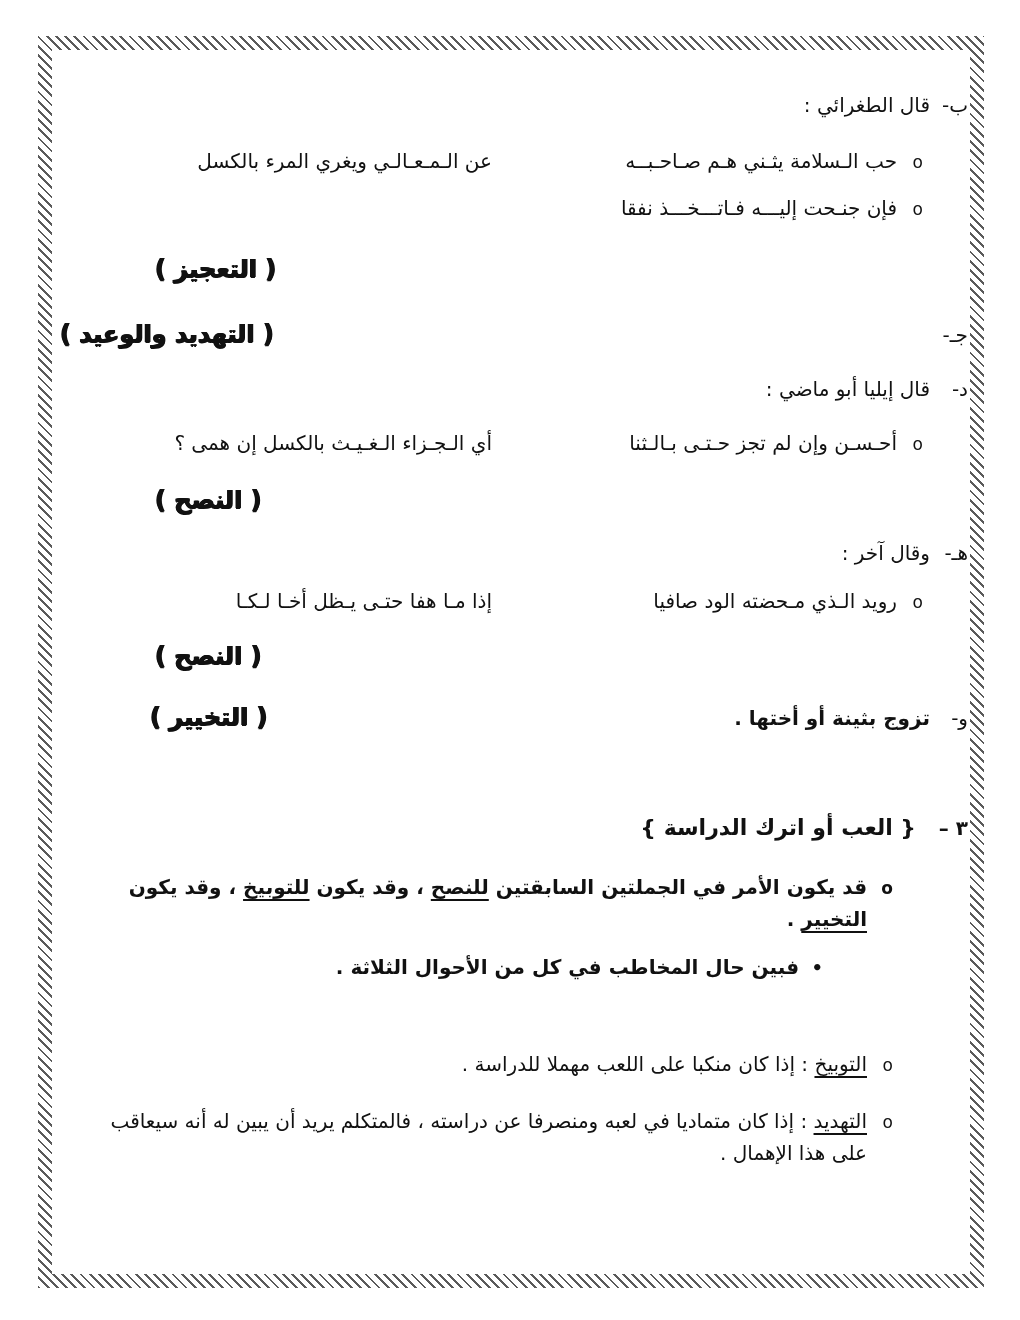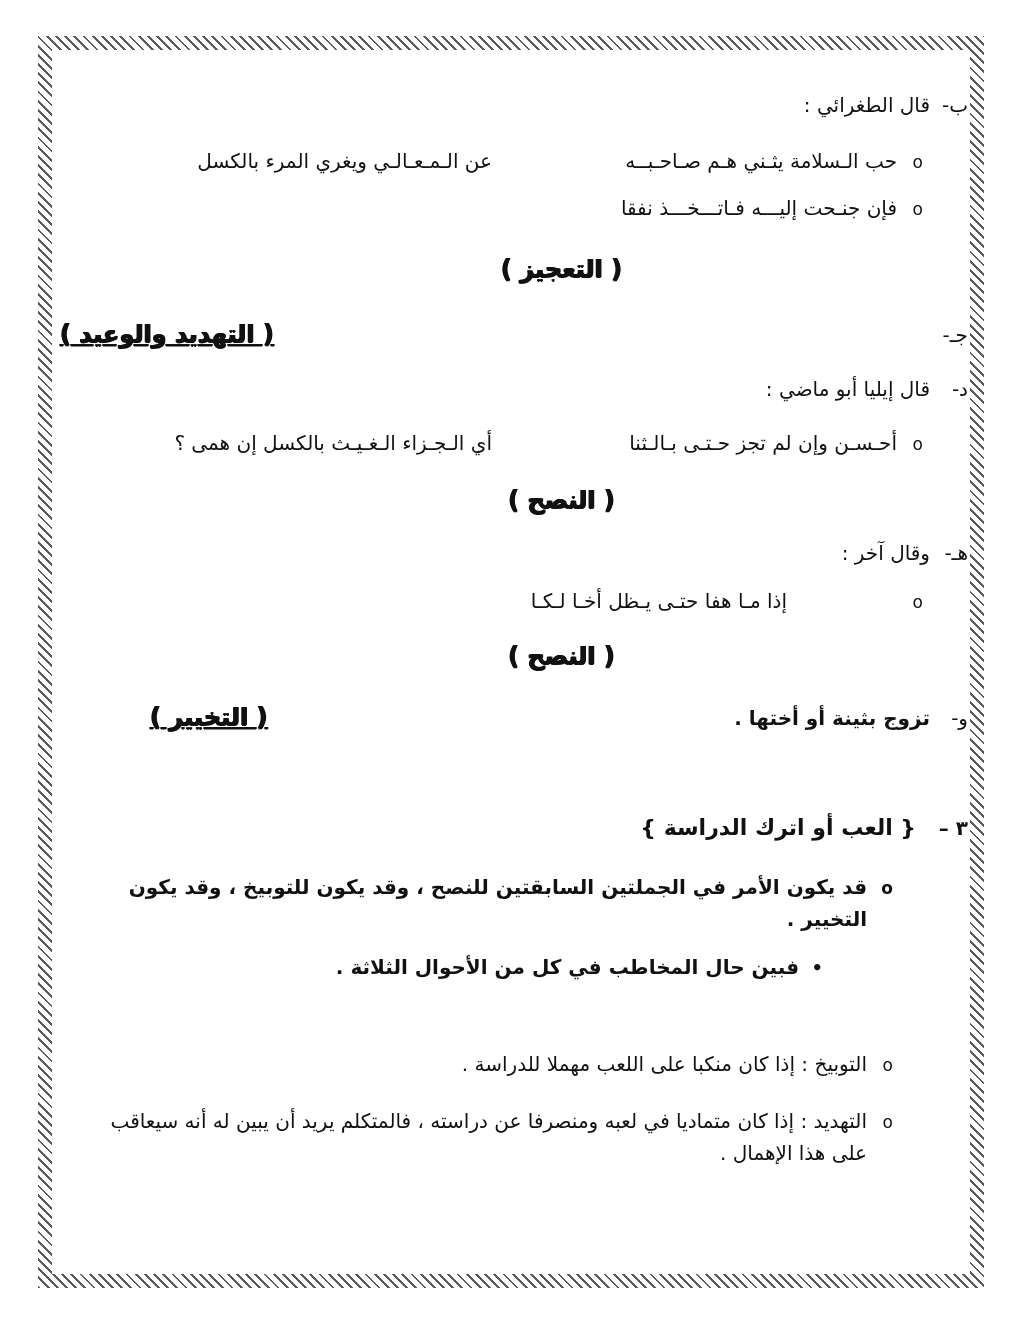--- a/index.html
+++ b/index.html
@@ -39,34 +39,34 @@
   .hemi-a { flex: 0 0 295px; }
   .hemi-b { margin-right: 110px; }
 
   
   .fancy {
     font-weight: 700;
     font-size: 24px;
     letter-spacing: 0.5px;
     text-shadow: 0.7px 0 currentColor, -0.7px 0 currentColor, 0 0.5px currentColor;
   }
-  .answer-line { line-height: 34px; text-align: center; padding-left: 95px; }
+  .answer-line { line-height: 34px; text-align: left; padding-left: 95px; }
 
-  .push-left { margin-inline-start: auto; text-decoration: underline; }
+  .push-left { margin-inline-start: auto; }
 
   .q3-heading { display: flex; align-items: baseline; line-height: 34px; font-size: 22px; margin-top: 78px; }
   .q3-heading .marker { flex: 0 0 52px; font-weight: 700; }
 
   .para { display: flex; align-items: baseline; line-height: 32px; font-size: 20px; padding-right: 75px; padding-left: 20px; }
   .para .bullet { flex: 0 0 26px; font-size: 17px; }
   .para .text { flex: 1; }
   .sub-para { padding-right: 145px; }
   .sub-para .bullet { flex: 0 0 24px; font-size: 18px; }
 
-  .u { text-underline-offset: 5px; }
+  .u { text-decoration: underline; text-underline-offset: 5px; }
 
   
   .mt-16 { margin-top: 16px; }
   .mt-18 { margin-top: 18px; }
   .mt-22 { margin-top: 22px; }
   .mt-24 { margin-top: 24px; }
   .mt-26 { margin-top: 26px; }
   .mt-28 { margin-top: 28px; }
   .mt-30 { margin-top: 30px; }
   .mt-64 { margin-top: 64px; }
@@ -118,20 +118,21 @@
       <span class="fancy">( النصح )</span>
     </div>
 
     <div class="row mt-18">
       <span class="marker">هـ-</span>
       <span>وقال آخر :</span>
     </div>
 
     <div class="verse mt-18">
       <span class="bullet">o</span>
+      <span class="hemi-a">رويد الـذي مـحضته الود صافيا</span>
       <span class="hemi-b">إذا مـا هفا حتـى يـظل أخـا لـكـا</span>
     </div>
 
     <div class="answer-line mt-22">
       <span class="fancy">( النصح )</span>
     </div>
 
     <div class="row mt-26" style="padding-left:90px;">
       <span class="marker">و-</span>
       <span class="bold">تزوج بثينة أو أختها .</span>

